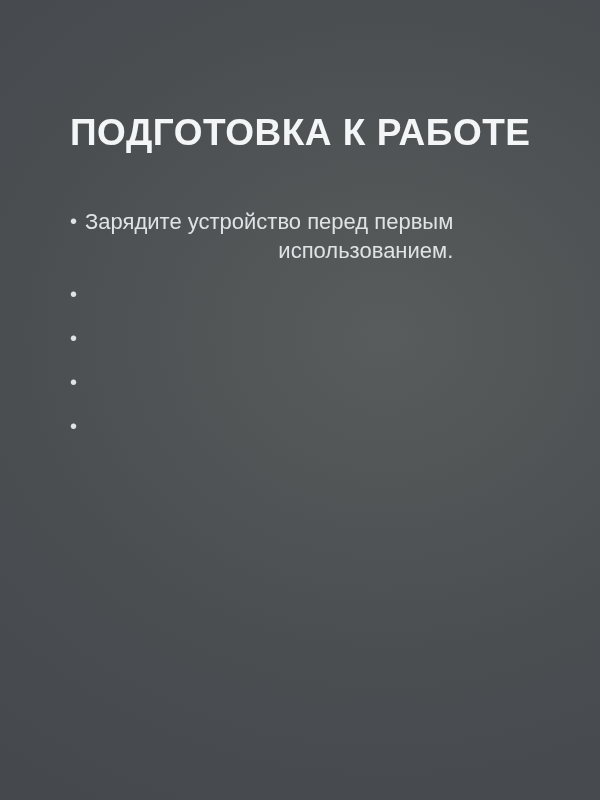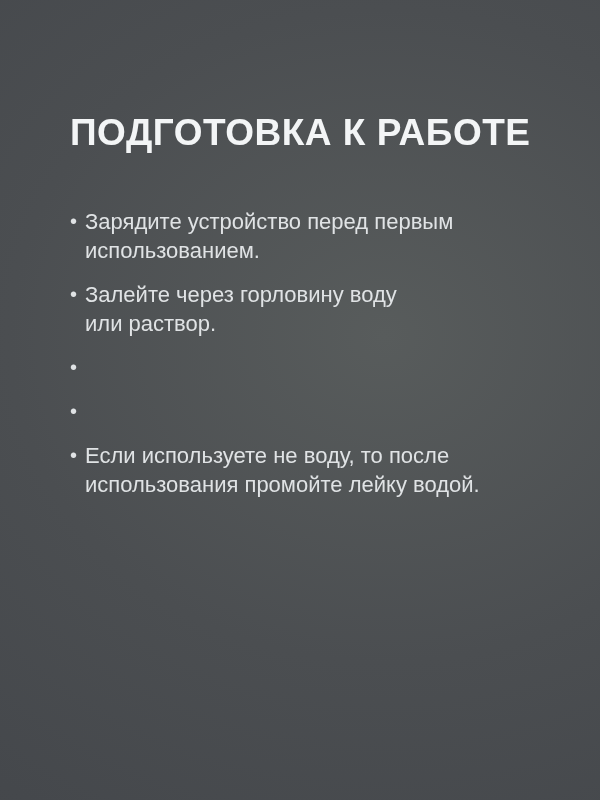--- a/index.html
+++ b/index.html
@@ -46,44 +46,41 @@
     margin: 0 0 15px 0;
   }
   .bullet-marker {
     flex: 0 0 auto;
     width: 15px;
     font-size: 20px;
     line-height: 29px;
   }
   .bullet-text {
     white-space: pre-line;
+    text-align: right;
   }
 </style>
 </head>
 <body>
 
 <div class="slide">
   <h1 class="slide-title">ПОДГОТОВКА К РАБОТЕ</h1>
 
   <ul class="bullet-list">
     <li class="bullet-item">
       <span class="bullet-marker">•</span>
       <span class="bullet-text">Зарядите устройство перед первым
 использованием.</span>
     </li>
     <li class="bullet-item">
       <span class="bullet-marker">•</span>
-      <span class="bullet-text">Залейте через горловину воду
-или раствор.</span>
     </li>
     <li class="bullet-item">
       <span class="bullet-marker">•</span>
     </li>
     <li class="bullet-item">
       <span class="bullet-marker">•</span>
     </li>
     <li class="bullet-item">
       <span class="bullet-marker">•</span>
-      <span class="bullet-text">Если используете не воду, то после
-использования промойте лейку водой.</span>
     </li>
   </ul>
 </div>
 
 </body></html>

